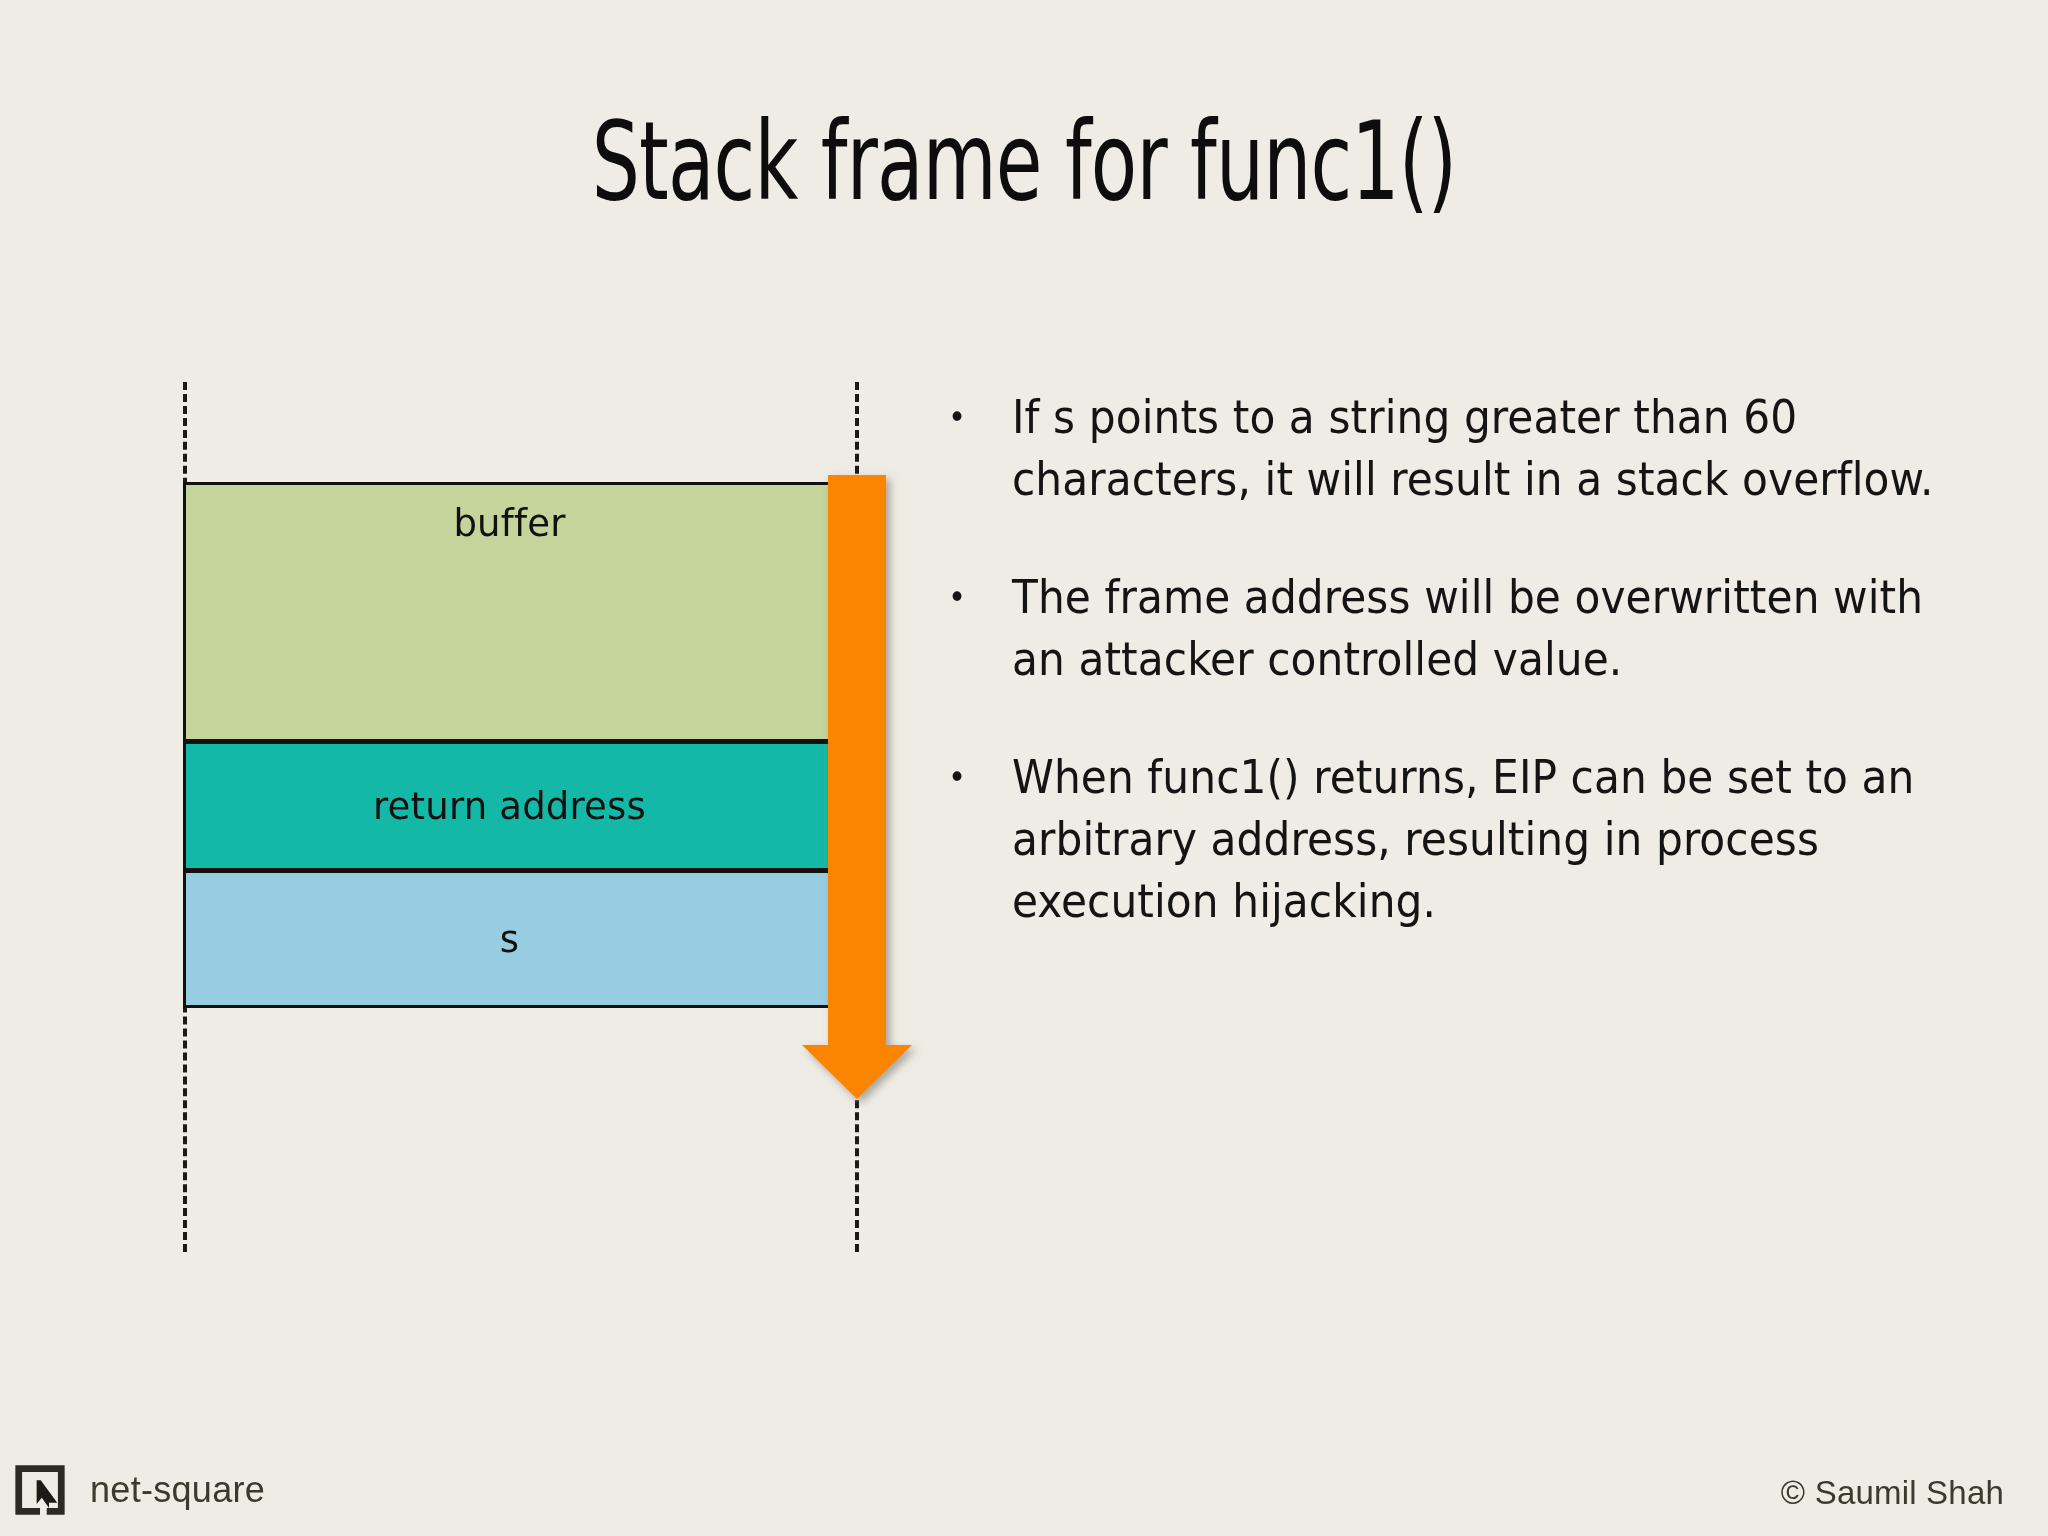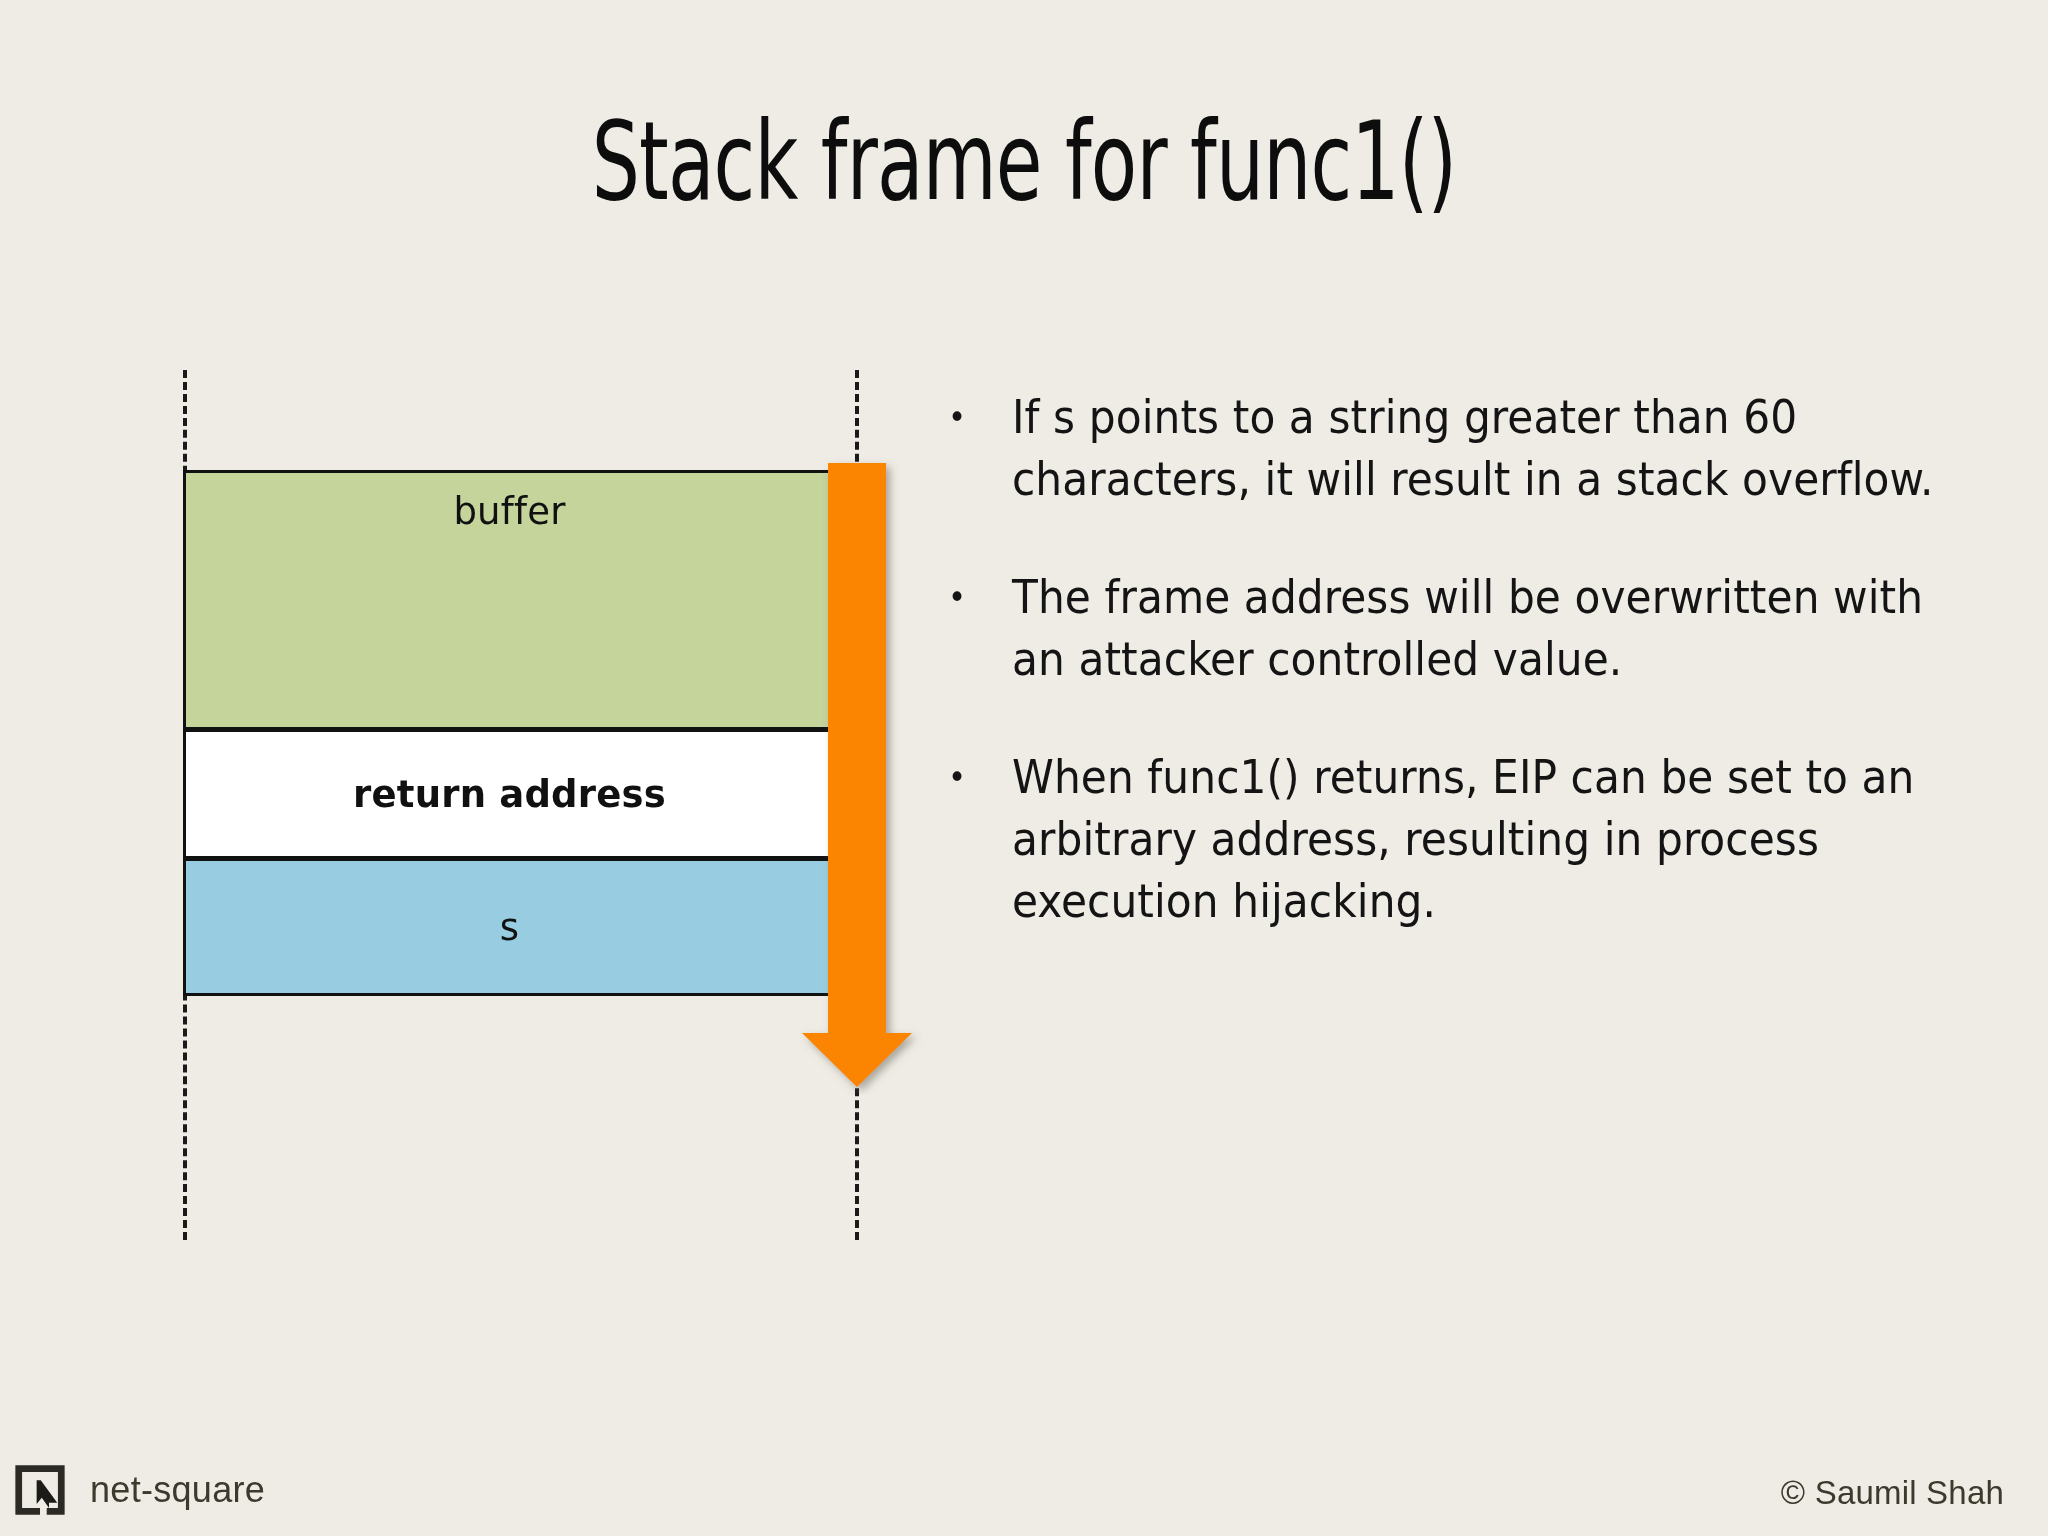--- a/index.html
+++ b/index.html
@@ -30,21 +30,21 @@
     font-weight: 400;
     white-space: nowrap;
     transform: scaleX(0.78);
     transform-origin: 50% 0;
   }
 
   
   #stack-diagram {
     position: absolute;
     left: 0;
-    top: 0;
+    top: 12px;
     width: 1000px;
     height: 1300px;
   }
 
   .dash-line {
     position: absolute;
     width: 0;
     border-left: 4px dashed #1a1a1a;
     top: 370px;
     height: 870px;
@@ -68,22 +68,21 @@
   }
   #cell-buffer {
     top: 470px;
     height: 260px;
     background: #c4d49b;
   }
   #cell-buffer .cell-label { margin-top: -178px; }
   #cell-return {
     top: 729px;
     height: 130px;
-    background: #ffffff;
-    font-weight: bold;
+    background: #14b8a6;
   }
   #cell-s {
     top: 858px;
     height: 138px;
     background: #98cde1;
   }
 
   
   #growth-arrow {
     position: absolute;

